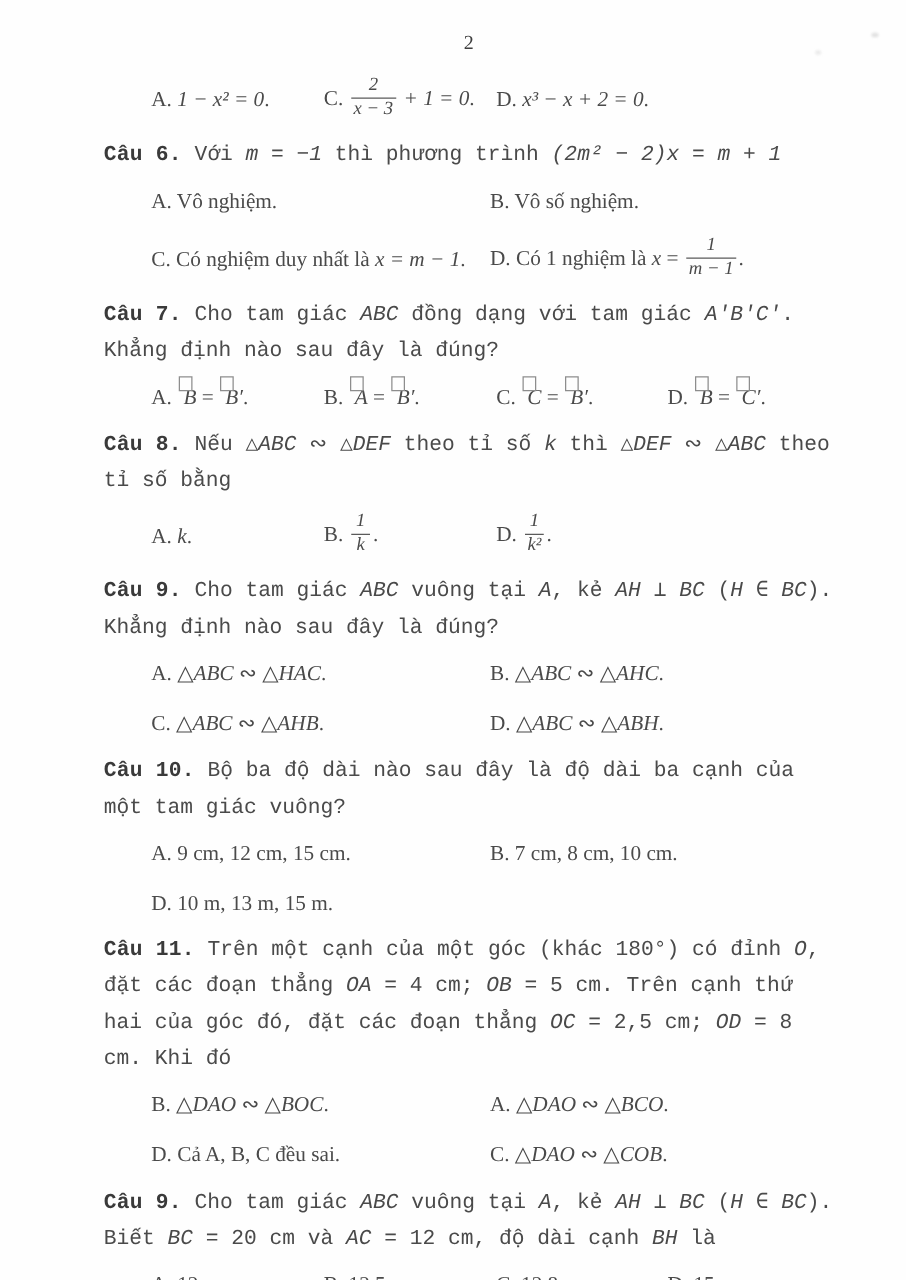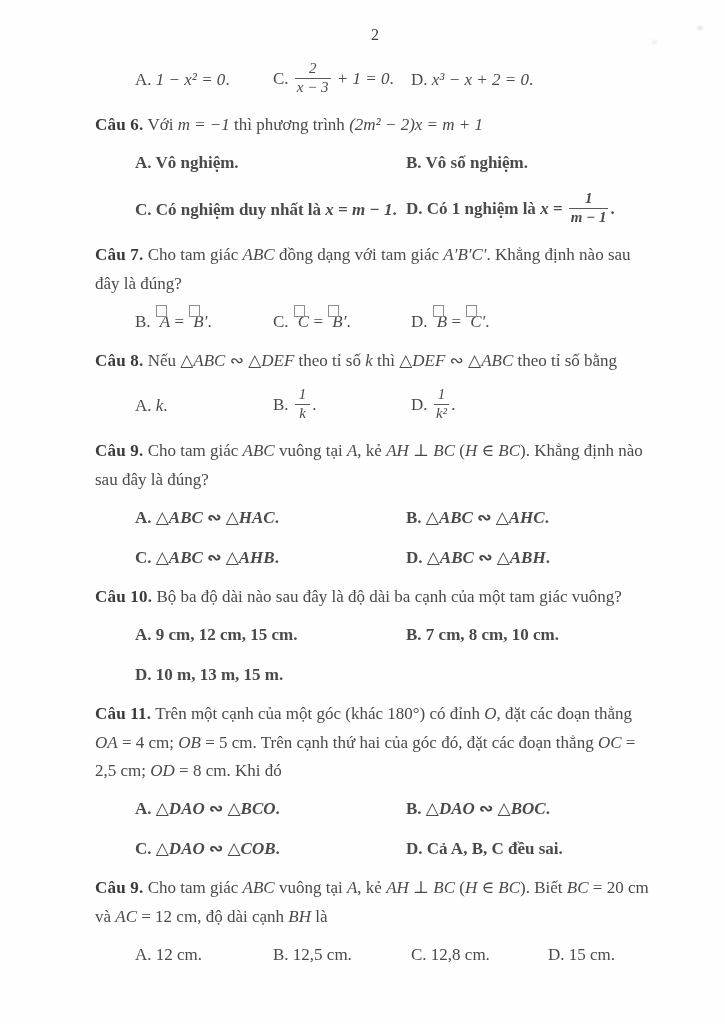--- a/index.html
+++ b/index.html
@@ -8,32 +8,32 @@
     width:725px;height:1024px;
     margin:0 auto;
     background:#fefefe;
     font-family:"Liberation Serif","DejaVu Serif",serif;
     color:#4a4a4a;
     font-size:17px;
     overflow:hidden;
   }
   .content{padding:26px 58px 0 83px;}
   .page-number{text-align:center;font-size:16px;color:#3f3f3f;margin-bottom:18px;}
-  .stem{margin:12px;line-height:1.7;}
+  .stem{margin:0;line-height:1.7;font-family:Liberation Mono, monospace;}
   .question{margin-top:13px;}
   .qlabel{font-weight:bold;color:#3a3a3a;letter-spacing:.2px;}
   .opts{
     display:grid;
-    margin:10px 0 4px 52px;
+    margin:10px 0 4px 38px;
     row-gap:17px;
     align-items:center;
     line-height:1.35;
   }
   .opts.cols-4{grid-template-columns:138px 138px 137px 1fr;}
-  .opts.cols-2{grid-template-columns:271px 1fr;font-weight:bold;}
+  .opts.cols-2{grid-template-columns:271px 1fr;}
   .toprow{margin-top:4px;}
   .mi{font-style:italic;}
   .frac{
     display:inline-flex;flex-direction:column;
     text-align:center;vertical-align:middle;
     font-style:italic;font-size:0.88em;line-height:1.18;
     margin:0 2px;position:relative;top:-2px;
   }
   .frac .num{border-bottom:1px solid #5a5a5a;padding:0 4px;}
   .frac .den{padding:0 2px;}
@@ -71,20 +71,21 @@
             <div class="opt">C. Có nghiệm duy nhất là <span class="mi">x = m − 1</span>.</div>
             <div class="opt">D. Có 1 nghiệm là <span class="mi">x</span> = <span class="frac">
                 <span class="num">1</span>
                 <span class="den">m − 1</span>
               </span>.</div>
           </div>
         </div>
         <div class="question">
           <p class="stem"><b class="qlabel">Câu 7.</b> Cho tam giác <span class="mi">ABC</span> đồng dạng với tam giác <span class="mi">A′B′C′</span>. Khẳng định nào sau đây là đúng?</p>
           <div class="opts cols-4">
+            <div class="opt">A. <span class="ang"><span class="hat"></span>B</span> = <span class="ang"><span class="hat"></span>B′</span>.</div>
             <div class="opt">B. <span class="ang"><span class="hat"></span>A</span> = <span class="ang"><span class="hat"></span>B′</span>.</div>
             <div class="opt">C. <span class="ang"><span class="hat"></span>C</span> = <span class="ang"><span class="hat"></span>B′</span>.</div>
             <div class="opt">D. <span class="ang"><span class="hat"></span>B</span> = <span class="ang"><span class="hat"></span>C′</span>.</div>
           </div>
         </div>
         <div class="question">
           <p class="stem"><b class="qlabel">Câu 8.</b> Nếu △<span class="mi">ABC</span> ∾ △<span class="mi">DEF</span> theo tỉ số <span class="mi">k</span> thì △<span class="mi">DEF</span> ∾ △<span class="mi">ABC</span> theo tỉ số bằng</p>
           <div class="opts cols-4">
             <div class="opt">A. <span class="mi">k</span>.</div>
             <div class="opt">B. <span class="frac">
@@ -110,24 +111,24 @@
           <p class="stem"><b class="qlabel">Câu 10.</b> Bộ ba độ dài nào sau đây là độ dài ba cạnh của một tam giác vuông?</p>
           <div class="opts cols-2">
             <div class="opt">A. 9 cm, 12 cm, 15 cm.</div>
             <div class="opt">B. 7 cm, 8 cm, 10 cm.</div>
             <div class="opt">D. 10 m, 13 m, 15 m.</div>
           </div>
         </div>
         <div class="question">
           <p class="stem"><b class="qlabel">Câu 11.</b> Trên một cạnh của một góc (khác 180°) có đỉnh <span class="mi">O</span>, đặt các đoạn thẳng <span class="mi">OA</span> = 4 cm; <span class="mi">OB</span> = 5 cm. Trên cạnh thứ hai của góc đó, đặt các đoạn thẳng <span class="mi">OC</span> = 2,5 cm; <span class="mi">OD</span> = 8 cm. Khi đó</p>
           <div class="opts cols-2">
+            <div class="opt">B. △<span class="mi">DAO</span> ∾ △<span class="mi">BOC</span>.</div>
             <div class="opt">A. △<span class="mi">DAO</span> ∾ △<span class="mi">BCO</span>.</div>
-            <div class="opt">B. △<span class="mi">DAO</span> ∾ △<span class="mi">BOC</span>.</div>
+            <div class="opt">D. Cả A, B, C đều sai.</div>
             <div class="opt">C. △<span class="mi">DAO</span> ∾ △<span class="mi">COB</span>.</div>
-            <div class="opt">D. Cả A, B, C đều sai.</div>
           </div>
         </div>
         <div class="question">
           <p class="stem"><b class="qlabel">Câu 9.</b> Cho tam giác <span class="mi">ABC</span> vuông tại <span class="mi">A</span>, kẻ <span class="mi">AH</span> ⊥ <span class="mi">BC</span> (<span class="mi">H</span> ∈ <span class="mi">BC</span>). Biết <span class="mi">BC</span> = 20 cm và <span class="mi">AC</span> = 12 cm, độ dài cạnh <span class="mi">BH</span> là</p>
           <div class="opts cols-4">
             <div class="opt">A. 12 cm.</div>
             <div class="opt">B. 12,5 cm.</div>
             <div class="opt">C. 12,8 cm.</div>
             <div class="opt">D. 15 cm.</div>
           </div>

